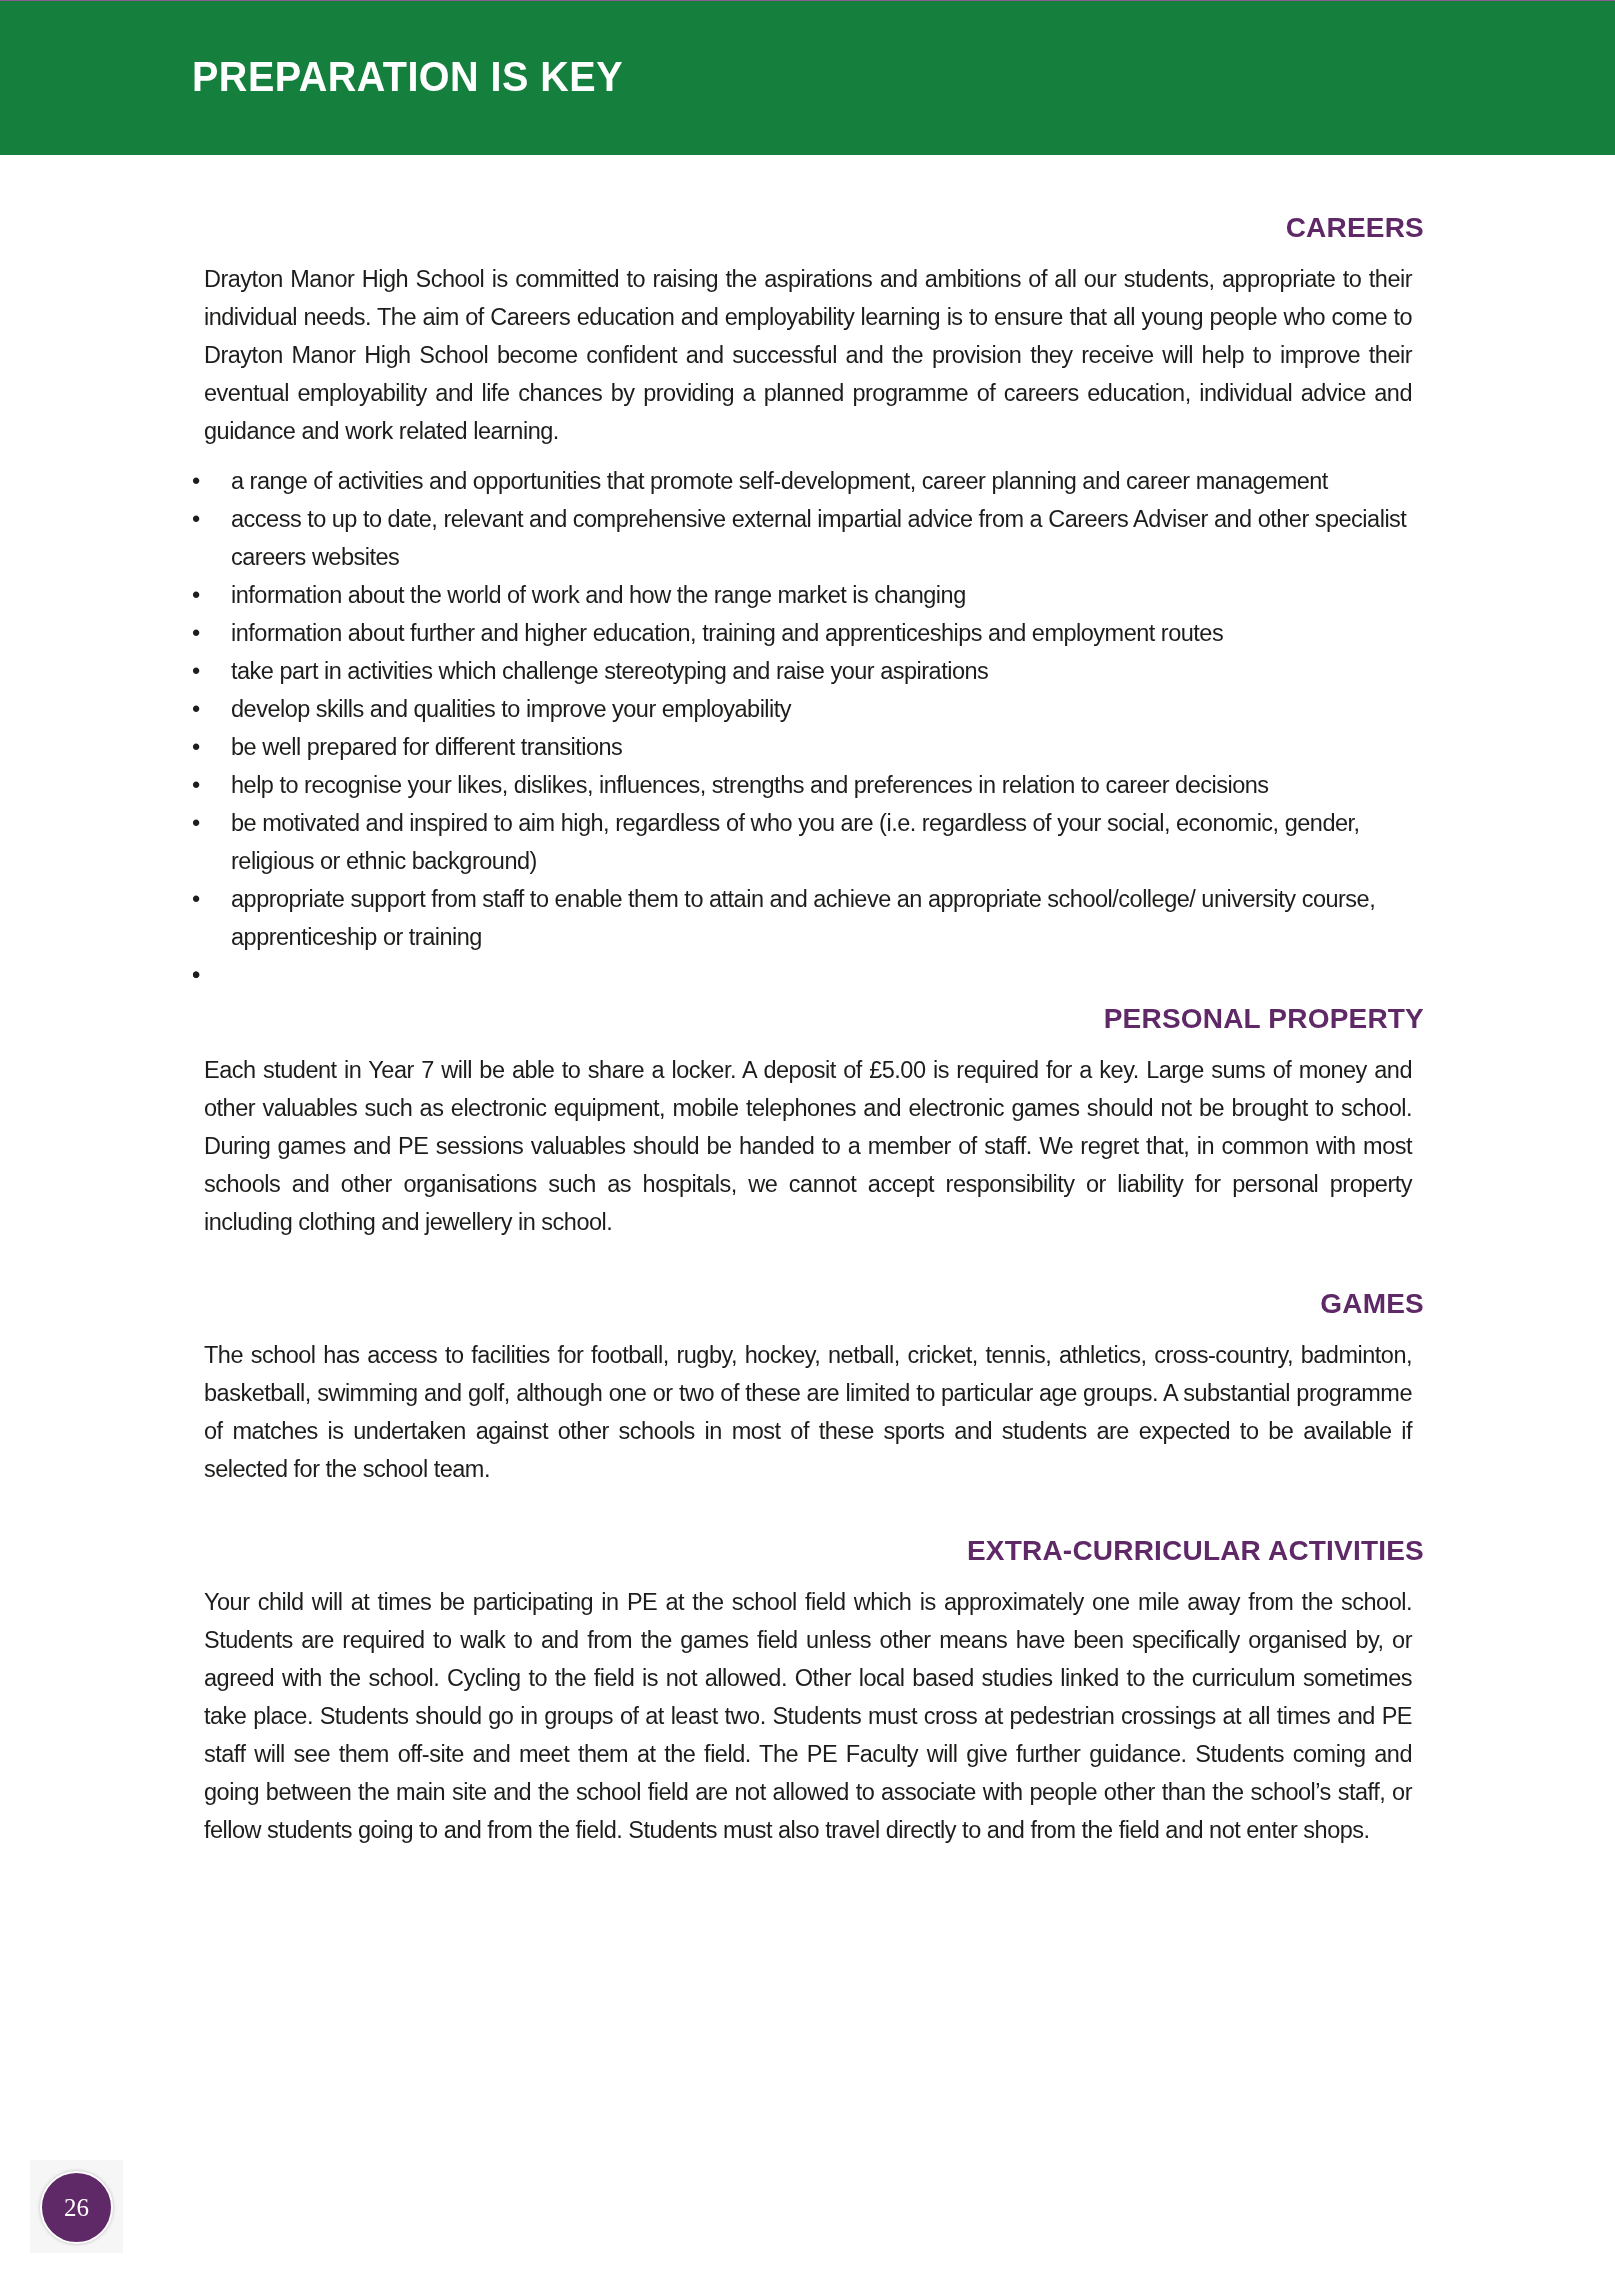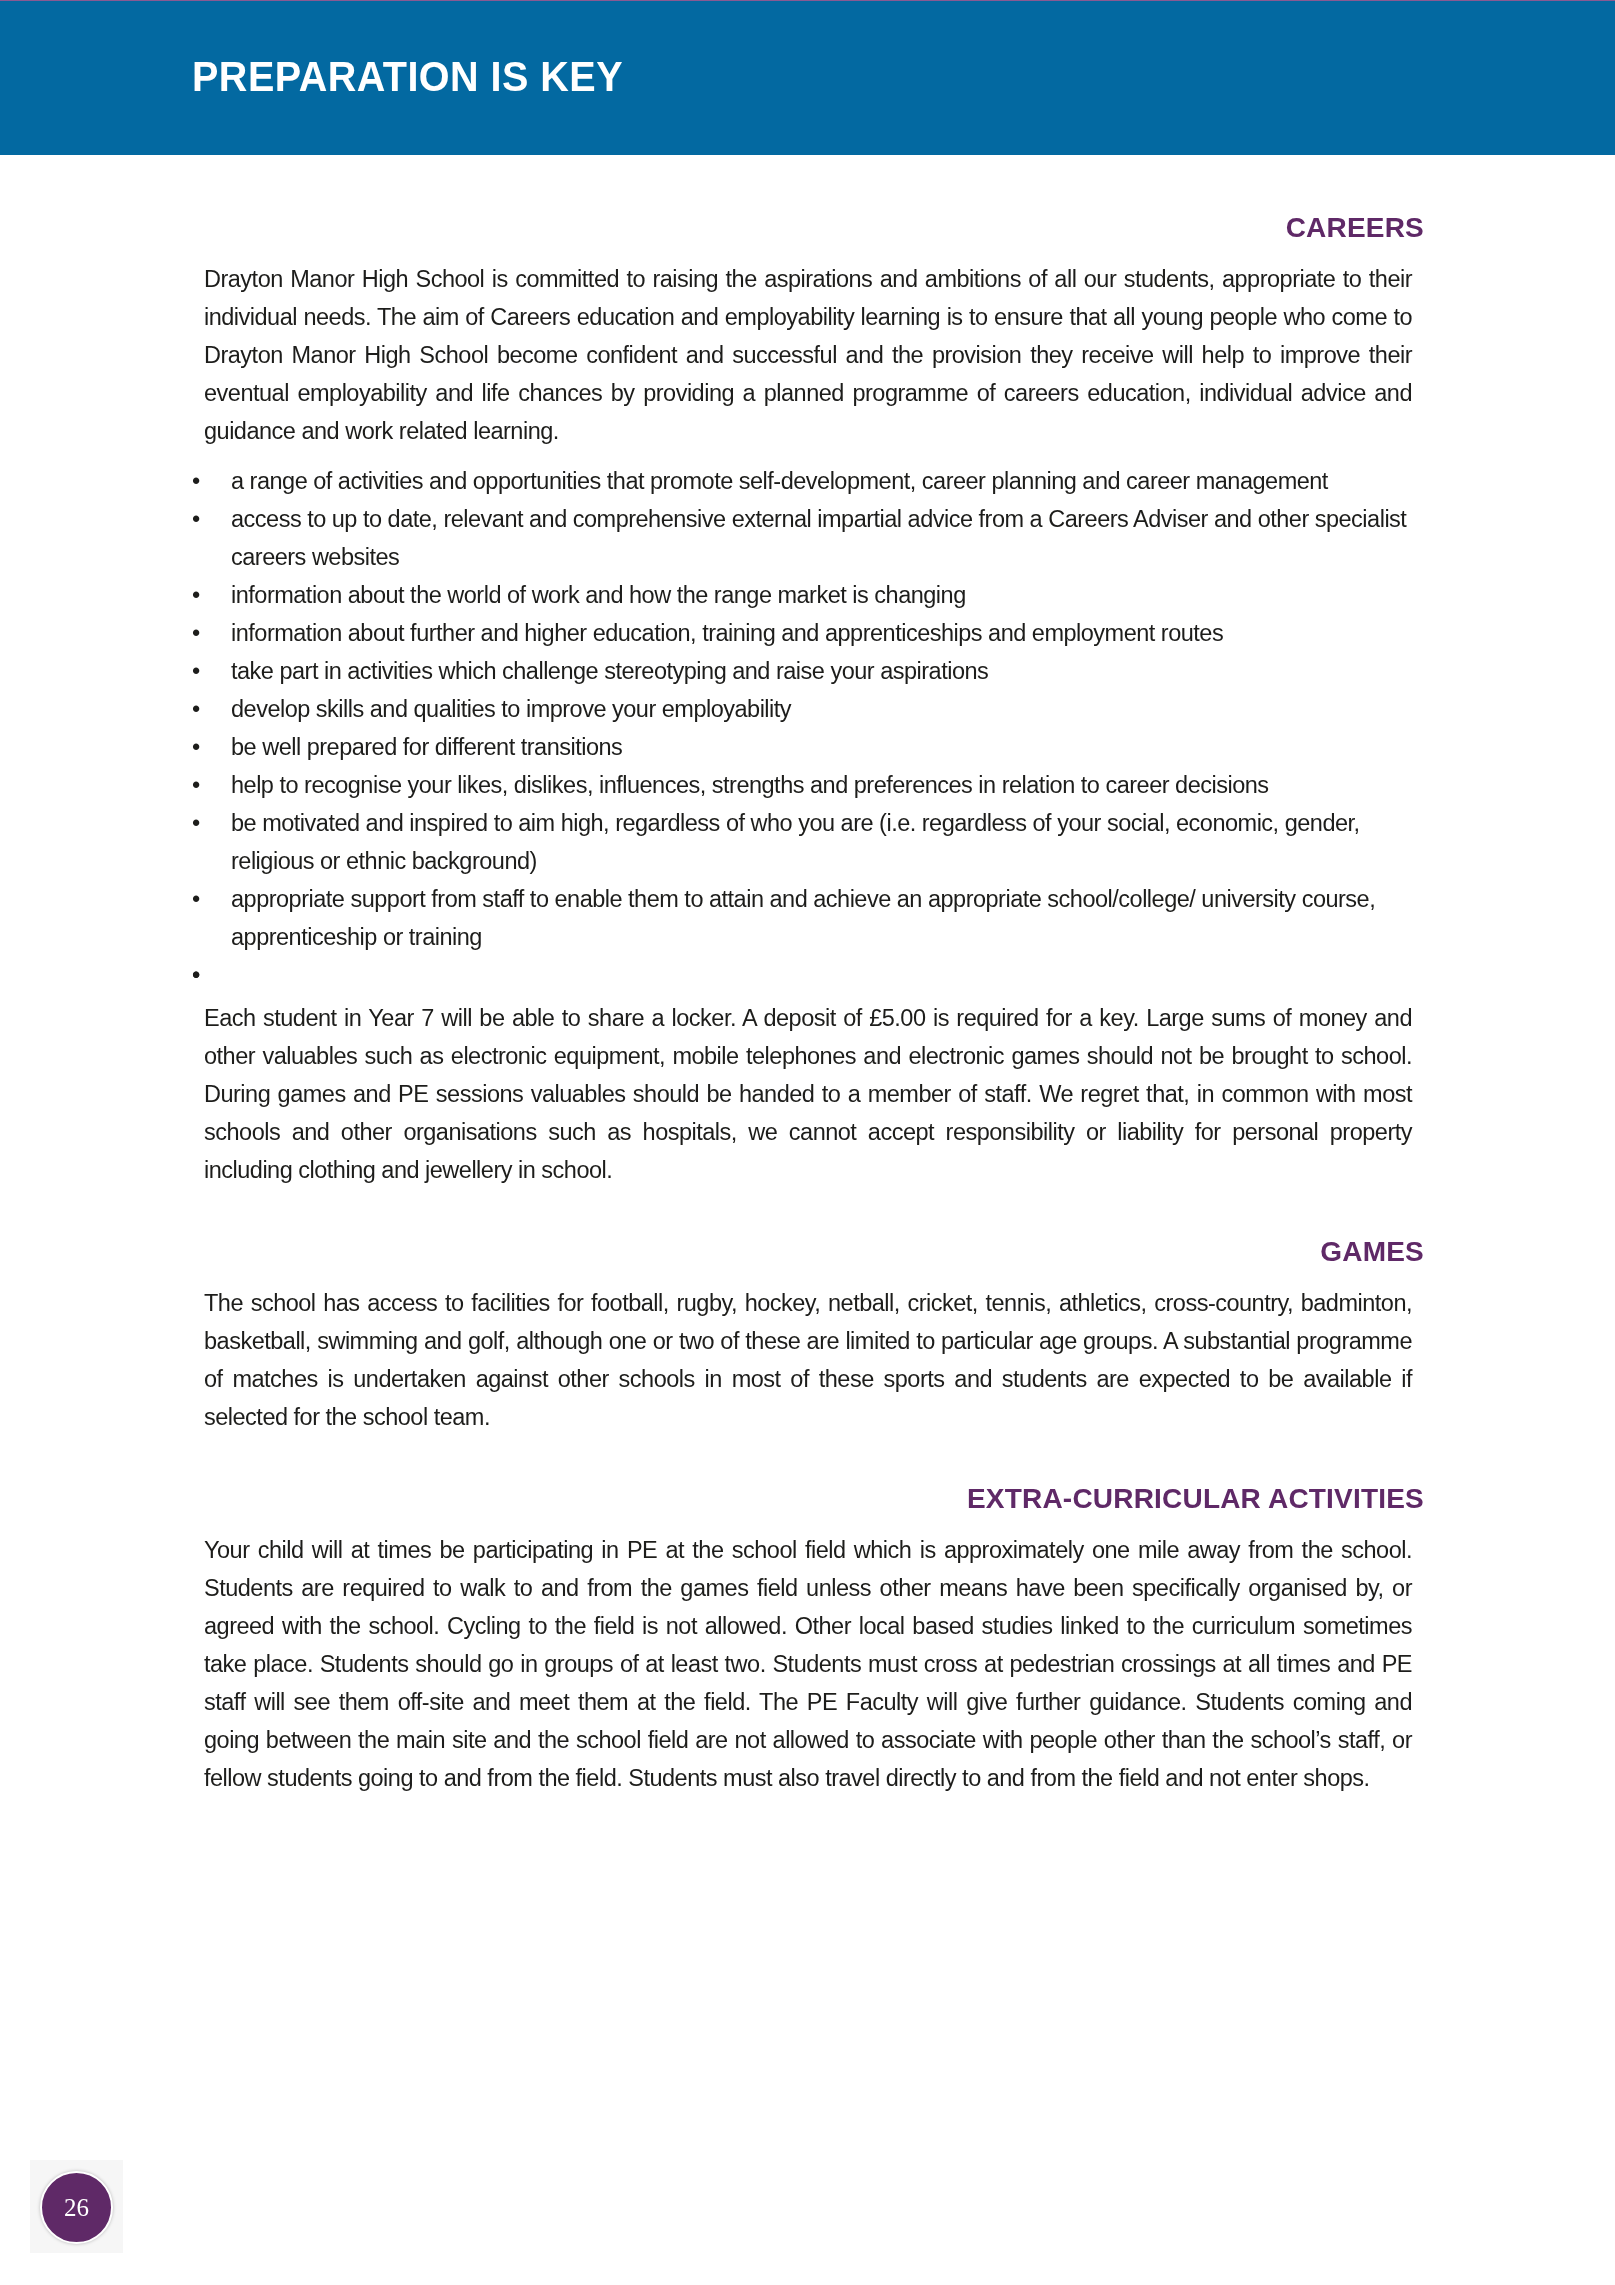--- a/index.html
+++ b/index.html
@@ -10,21 +10,21 @@
     position: relative;
     overflow: hidden;
     font-family: "Liberation Sans", sans-serif;
     color: #1d1d1b;
   }
   .banner {
     position: absolute;
     left: 0; top: 0;
     width: 1616px;
     height: 154px;
-    background: #0369a1;
+    background: #15803d;
     border-top: 0.9px solid #8a5a92;
   }
   .banner-title {
     position: absolute;
     left: 192px;
     top: 51px;
     font-family: "Liberation Sans", sans-serif;
     font-weight: bold;
     font-size: 43px;
     color: #ffffff;
@@ -123,20 +123,21 @@
       <li class="bullet"><span class="bullet-dot">•</span><span>be well prepared for different transitions</span></li>
       <li class="bullet"><span class="bullet-dot">•</span><span>help to recognise your likes, dislikes, influences, strengths and preferences in relation to career decisions</span></li>
       <li class="bullet"><span class="bullet-dot">•</span><span>be motivated and inspired to aim high, regardless of who you are (i.e. regardless of your social, economic, gender, religious or ethnic background)</span></li>
       <li class="bullet"><span class="bullet-dot">•</span><span>appropriate support from staff to enable them to attain and achieve an appropriate school/college/ university course, apprenticeship or training</span></li>
       <li class="bullet"><span class="bullet-dot">•</span></li>
       <li class="bullet"><span class="bullet-dot">•</span></li>
     </ul>
   </div>
 
   <div class="section">
+    <h2 class="section-heading">PERSONAL PROPERTY</h2>
     <p class="para">Each student in Year 7 will be able to share a locker. A deposit of £5.00 is required for a key. Large sums of money and other valuables such as electronic equipment, mobile telephones and electronic games should not be brought to school. During games and PE sessions valuables should be handed to a member of staff. We regret that, in common with most schools and other organisations such as hospitals, we cannot accept responsibility or liability for personal property including clothing and jewellery in school.</p>
   </div>
 
   <div class="section">
     <h2 class="section-heading">GAMES</h2>
     <p class="para">The school has access to facilities for football, rugby, hockey, netball, cricket, tennis, athletics, cross-country, badminton, basketball, swimming and golf, although one or two of these are limited to particular age groups. A substantial programme of matches is undertaken against other schools in most of these sports and students are expected to be available if selected for the school team.</p>
   </div>
 
   <div class="section">
     <h2 class="section-heading">EXTRA-CURRICULAR ACTIVITIES</h2>

